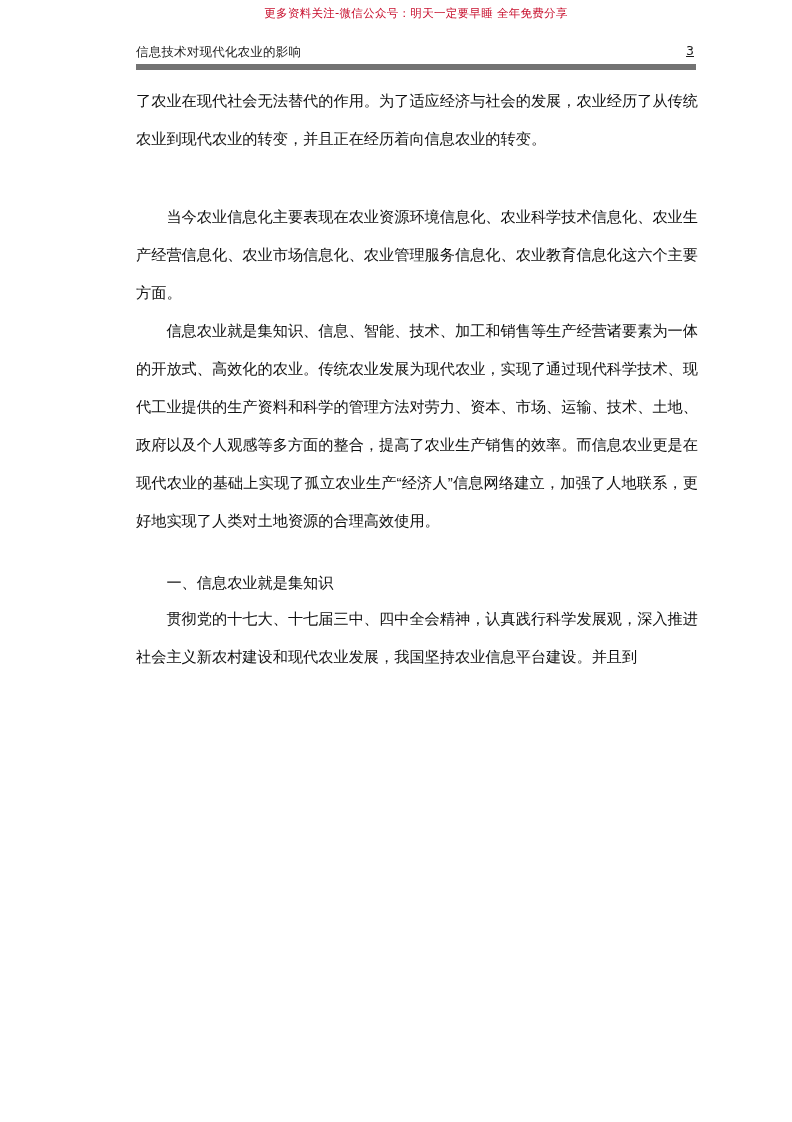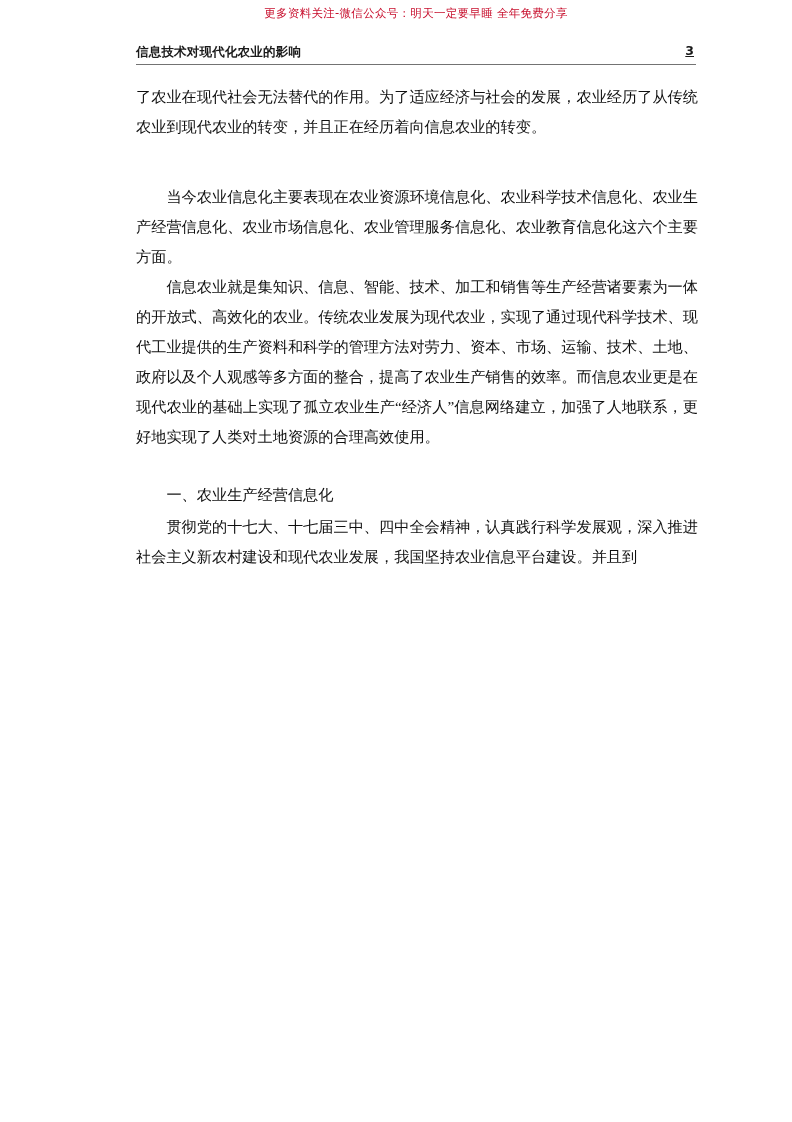--- a/index.html
+++ b/index.html
@@ -39,24 +39,23 @@
     white-space: nowrap;
   }
 
   
   .header {
     position: absolute;
     left: 116px;
     top: 42px;
     width: 560px;
     height: 22px;
-    border-bottom: 1px solid #737373;
+    border-bottom: 6px solid #737373;
     font-size: 12.5px;
     color: #1a1a1a;
-    font-weight: bold;
   }
   .header-title {
     position: absolute;
     left: 0;
     top: 2px;
     font-size: 12.5px;
     letter-spacing: 0.2px;
   }
   .header-pageno {
     position: absolute;
@@ -70,25 +69,25 @@
   .body-col {
     position: absolute;
     left: 116px;
     top: 82px;
     width: 562px;
   }
 
   p.para {
     margin: 0 0 0 0;
     font-size: 15.2px;
-    line-height: 30px;
+    line-height: 38px;
     text-align: justify;
     text-justify: inter-ideograph;
     color: #101010;
-    font-family: Liberation Serif, serif;
+    font-family: Liberation Sans, sans-serif;
   }
   p.indent {
     text-indent: 2em;
   }
   .gap-md { height: 26px; }
   .gap-lg { height: 40px; }
 
   .section-head {
     font-size: 15.2px;
     line-height: 34px;
@@ -115,19 +114,19 @@
 
 
     <div class="gap-lg"></div>
 
     <p class="para indent">当今农业信息化主要表现在农业资源环境信息化、农业科学技术信息化、农业生产经营信息化、农业市场信息化、农业管理服务信息化、农业教育信息化这六个主要方面。</p>
 
     <p class="para indent">信息农业就是集知识、信息、智能、技术、加工和销售等生产经营诸要素为一体的开放式、高效化的农业。传统农业发展为现代农业，实现了通过现代科学技术、现代工业提供的生产资料和科学的管理方法对劳力、资本、市场、运输、技术、土地、政府以及个人观感等多方面的整合，提高了农业生产销售的效率。而信息农业更是在现代农业的基础上实现了孤立农业生产“经济人”信息网络建立，加强了人地联系，更好地实现了人类对土地资源的合理高效使用。</p>
 
     <div class="gap-md"></div>
 
-    <p class="section-head">一、农业生产经营信息化</p>
+    <p class="section-head">一、信息农业就是集知识</p>
 
 
     <p class="para indent">贯彻党的十七大、十七届三中、四中全会精神，认真践行科学发展观，深入推进社会主义新农村建设和现代农业发展，我国坚持农业信息平台建设。并且到</p>
 
   </div>
 </div>
 
 </body></html>

